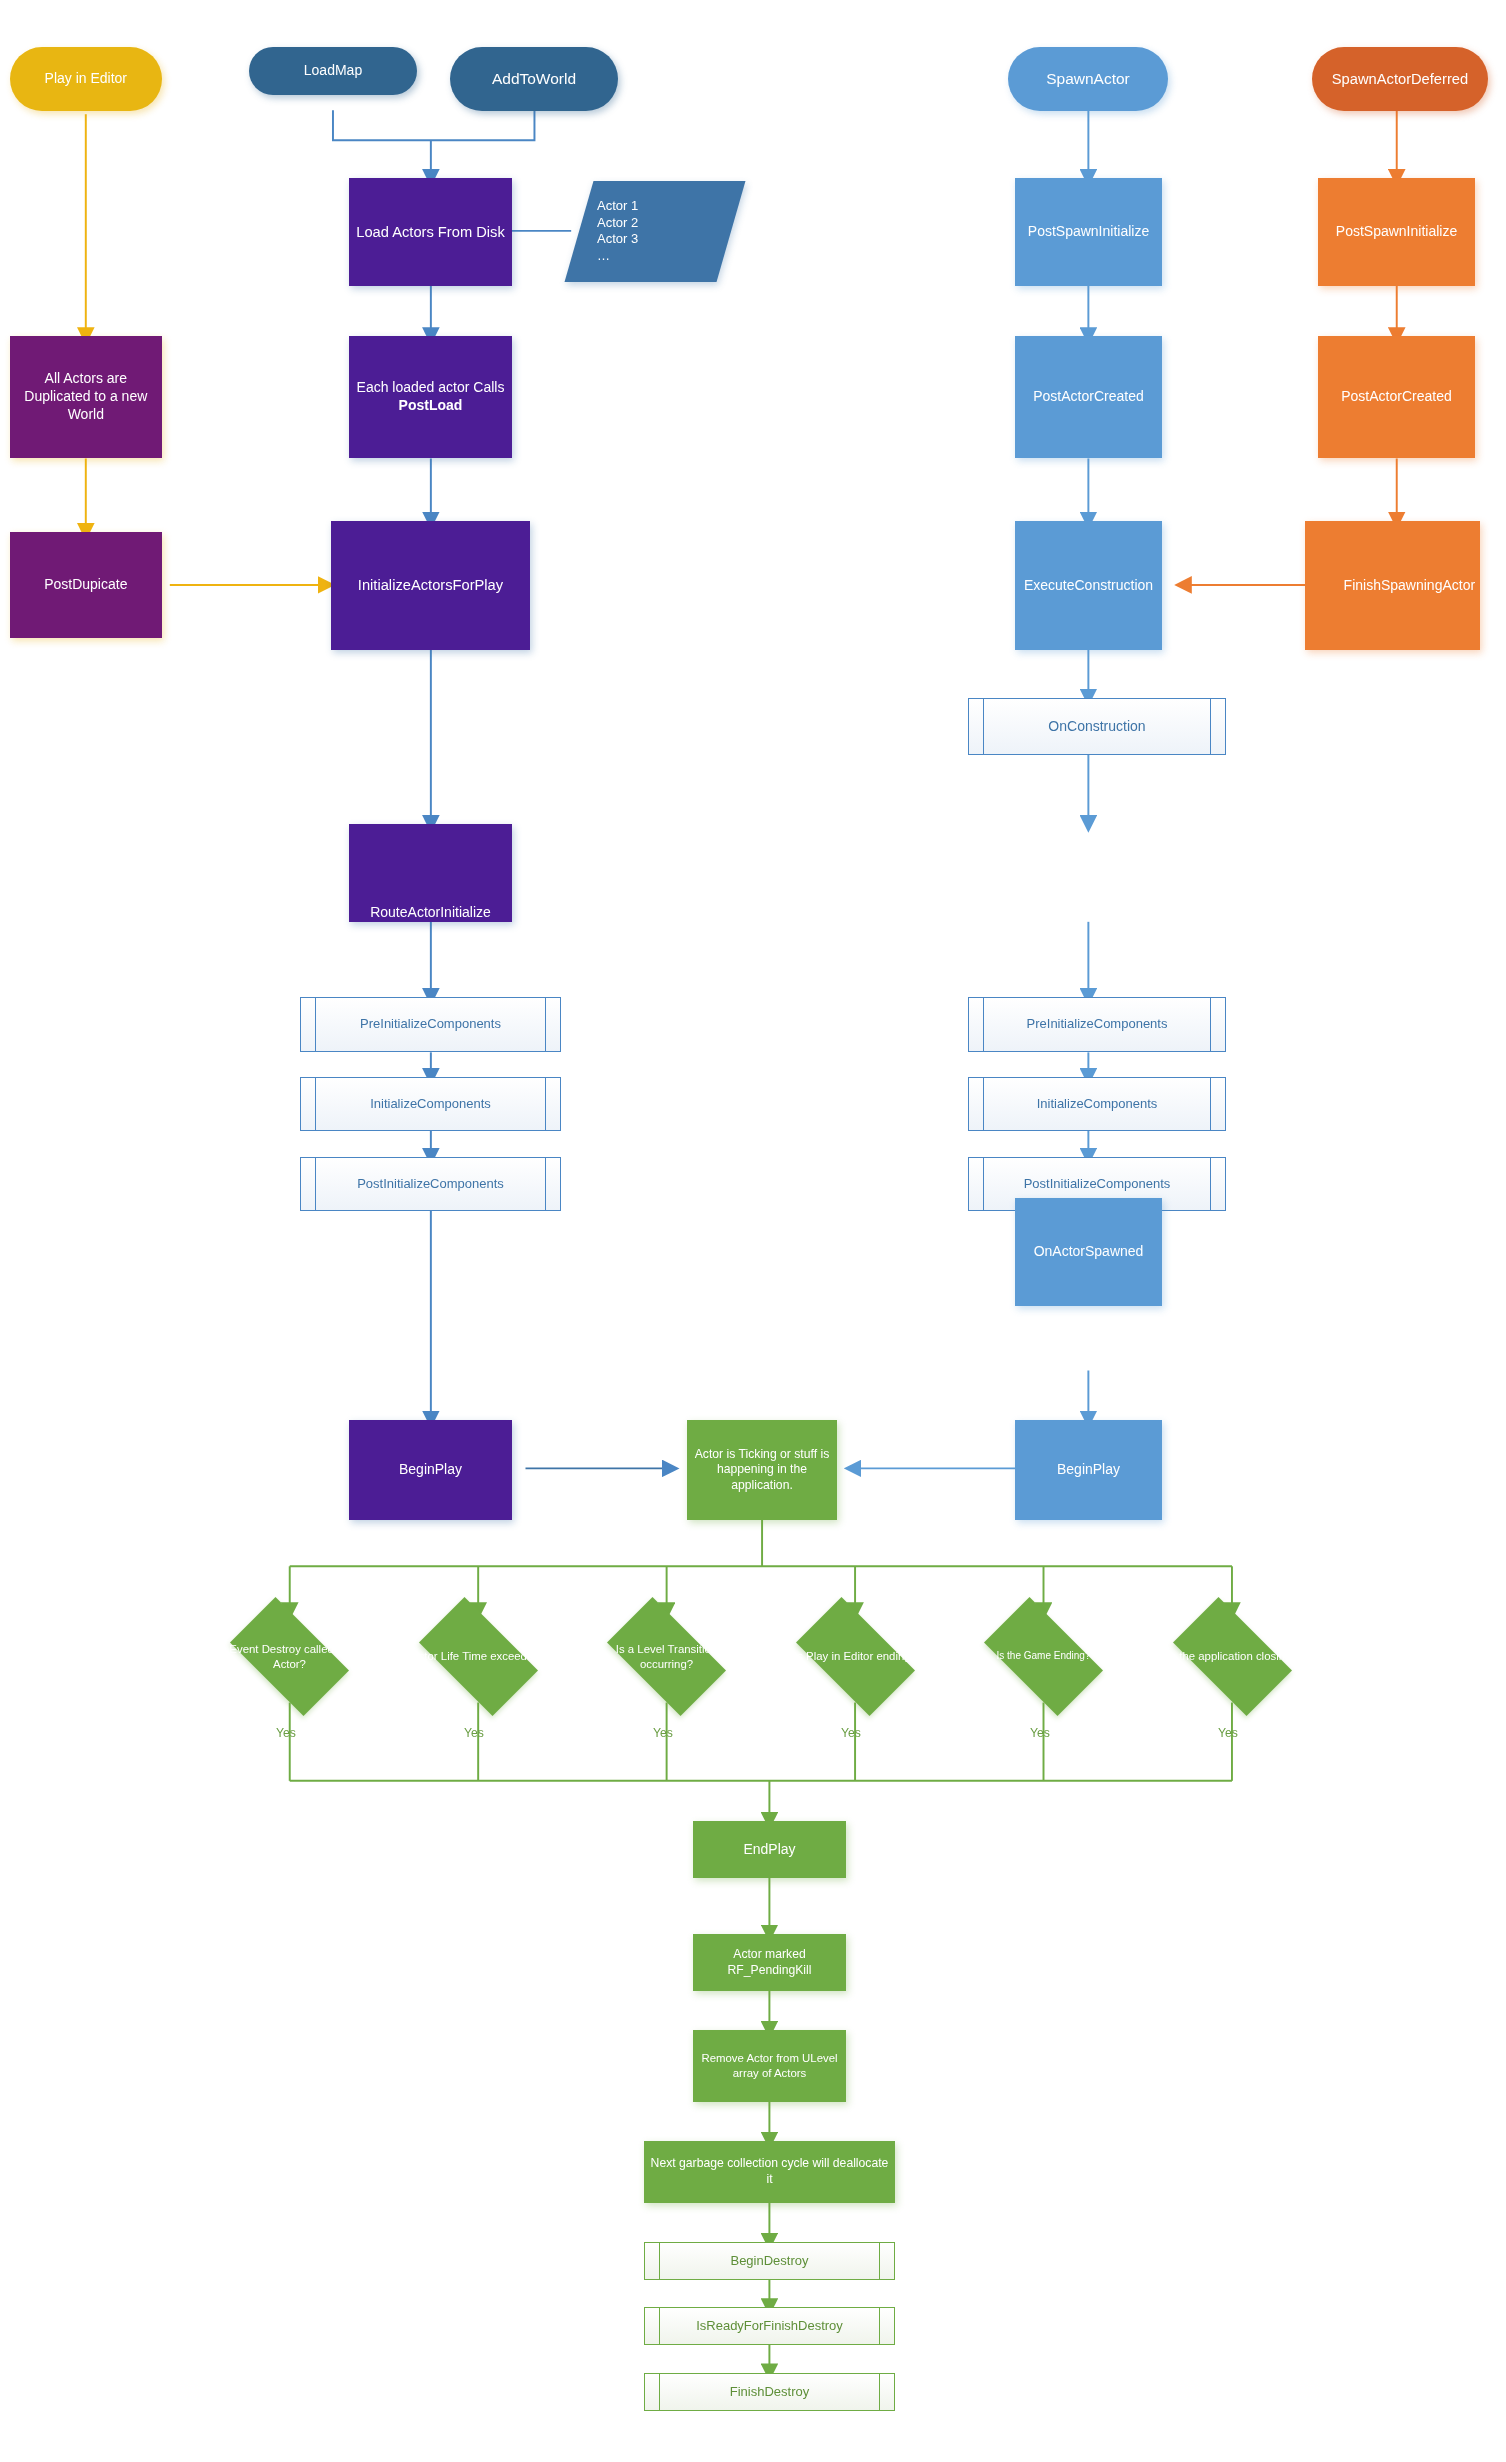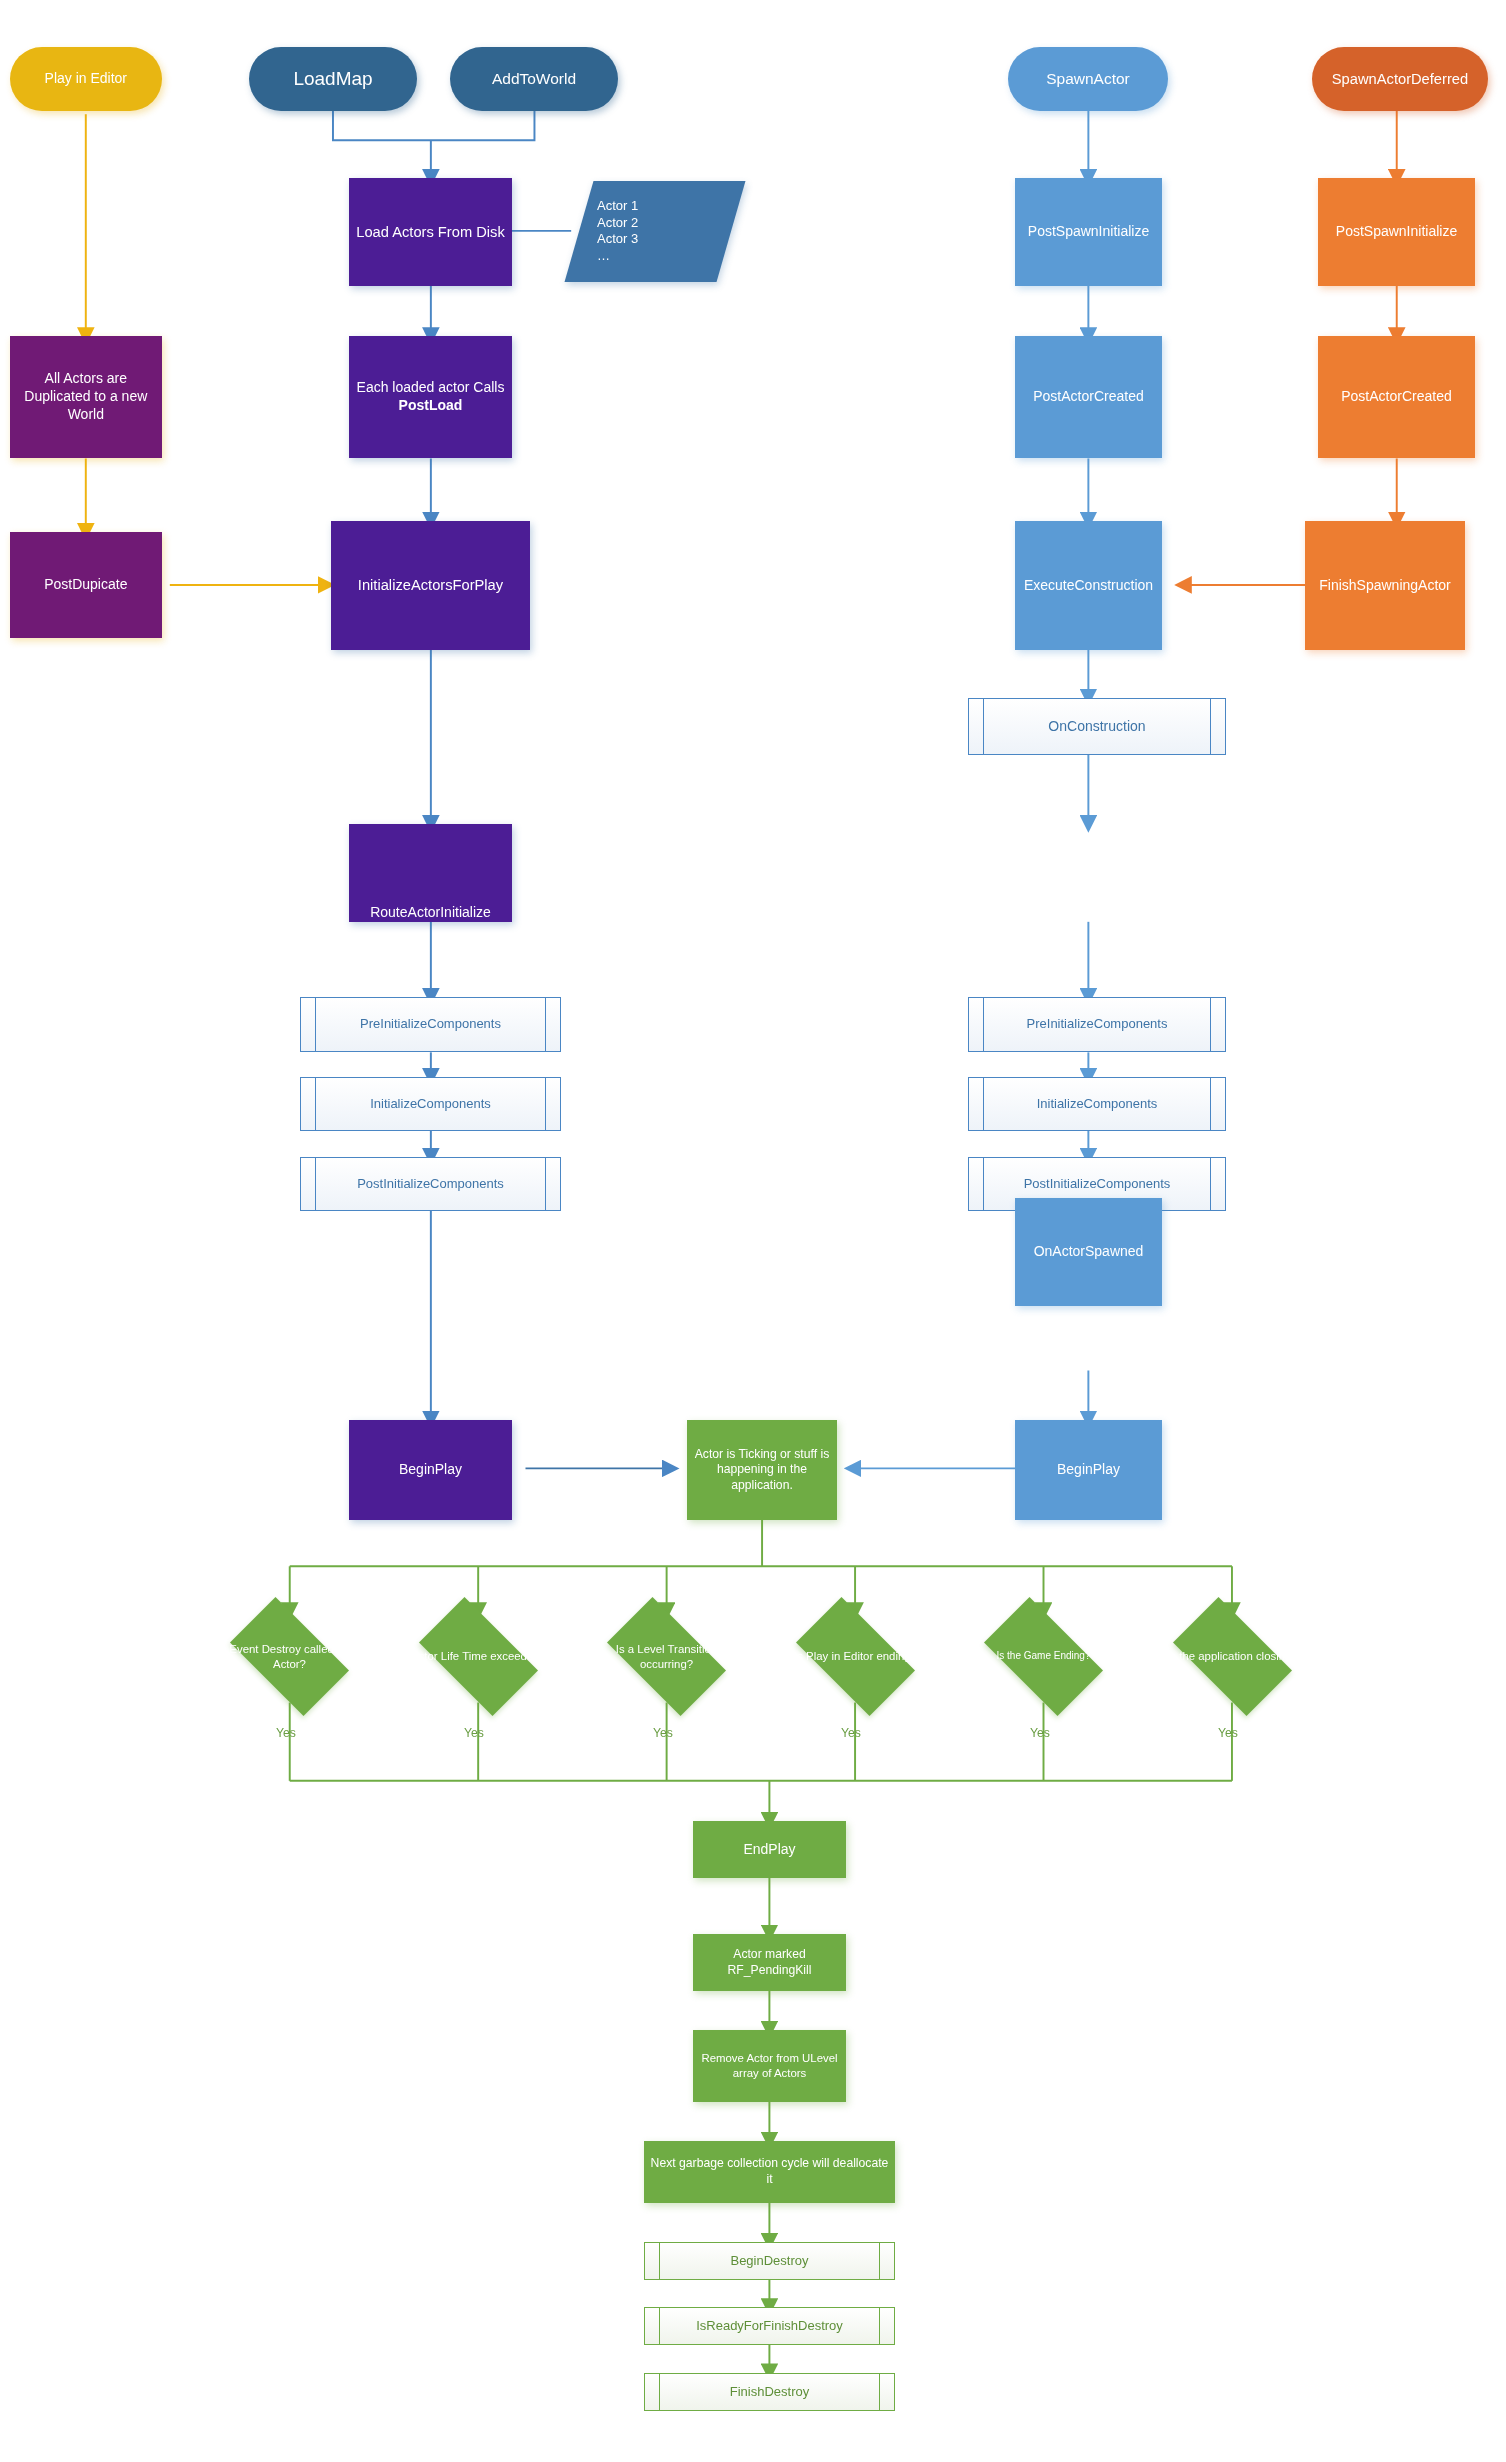--- a/index.html
+++ b/index.html
@@ -131,21 +131,21 @@
       <path d="M943,2700 L943,2748" stroke="#6FAC44" marker-end="url(#ag)"></path>
       <path d="M943,2794 L943,2828" stroke="#6FAC44" marker-end="url(#ag)"></path>
       <path d="M943,2874 L943,2908" stroke="#6FAC44" marker-end="url(#ag)"></path>
     </g>
   </svg>
 
   <div class="node term yellow" style="left:9.8px;top:47px;width:152px;height:64px;font-size:14px;">
     <span class="lbl">Play in Editor</span>
   </div>
 
-  <div class="node term dark" style="left:249px;top:47px;width:168px;height:64px;font-size:19px;">
+  <div class="node term dark" style="left:249px;top:47px;width:168px;height:48px;font-size:14px;">
     <span class="lbl">LoadMap</span>
   </div>
 
   <div class="node term dark" style="left:450px;top:47px;width:168px;height:64px;font-size:15.5px;">
     <span class="lbl">AddToWorld</span>
   </div>
 
   <div class="node term lblue" style="left:1008px;top:47px;width:160px;height:64px;font-size:15.5px;">
     <span class="lbl">SpawnActor</span>
   </div>
@@ -194,21 +194,21 @@
   </div>
 
   <div class="node proc dark" style="left:331px;top:521px;width:199px;height:129px;font-size:14.7px;">
     <span class="lbl">InitializeActorsForPlay</span>
   </div>
 
   <div class="node proc lblue" style="left:1015px;top:521px;width:147px;height:129px;font-size:14px;">
     <span class="lbl">ExecuteConstruction</span>
   </div>
 
-  <div class="node proc orange" style="left:1305px;top:521px;width:160px;height:129px;font-size:14px;">
+  <div class="node proc orange" style="left:1305px;top:521px;width:175px;height:129px;font-size:14px;text-align:right;">
     <span class="lbl">FinishSpawningActor</span>
   </div>
 
   <div class="node pdp" style="left:968px;top:698px;width:258px;height:57px;font-size:14px;">
     <span class="lbl">OnConstruction</span>
   </div>
 
   <div class="node proc dark" style="left:349px;top:824px;width:163px;height:98px;font-size:14px;align-items:flex-end;">
     <span class="lbl">RouteActorInitialize</span>
   </div>

